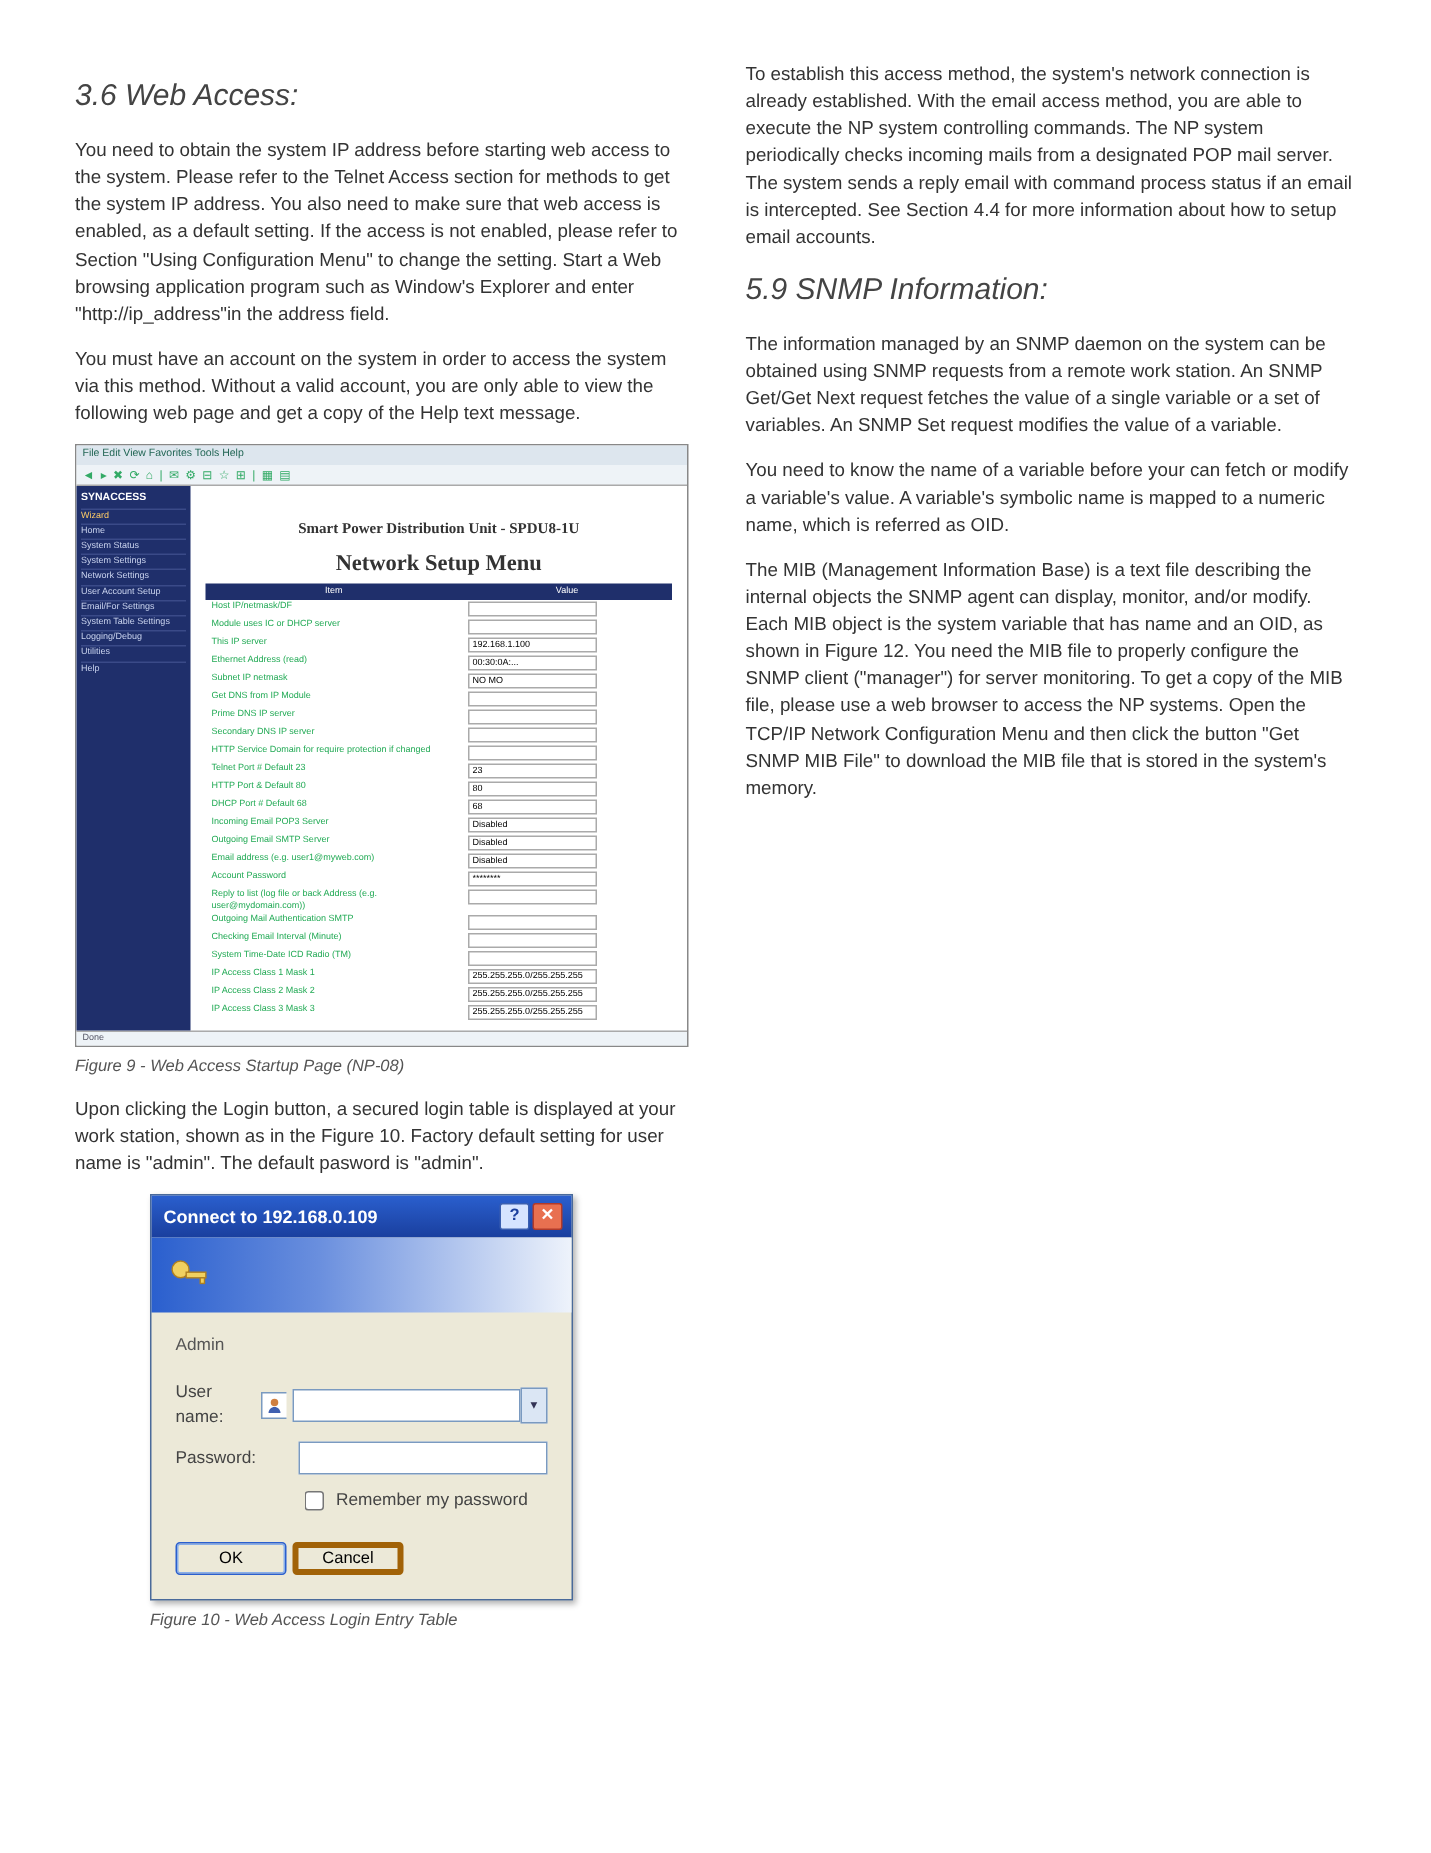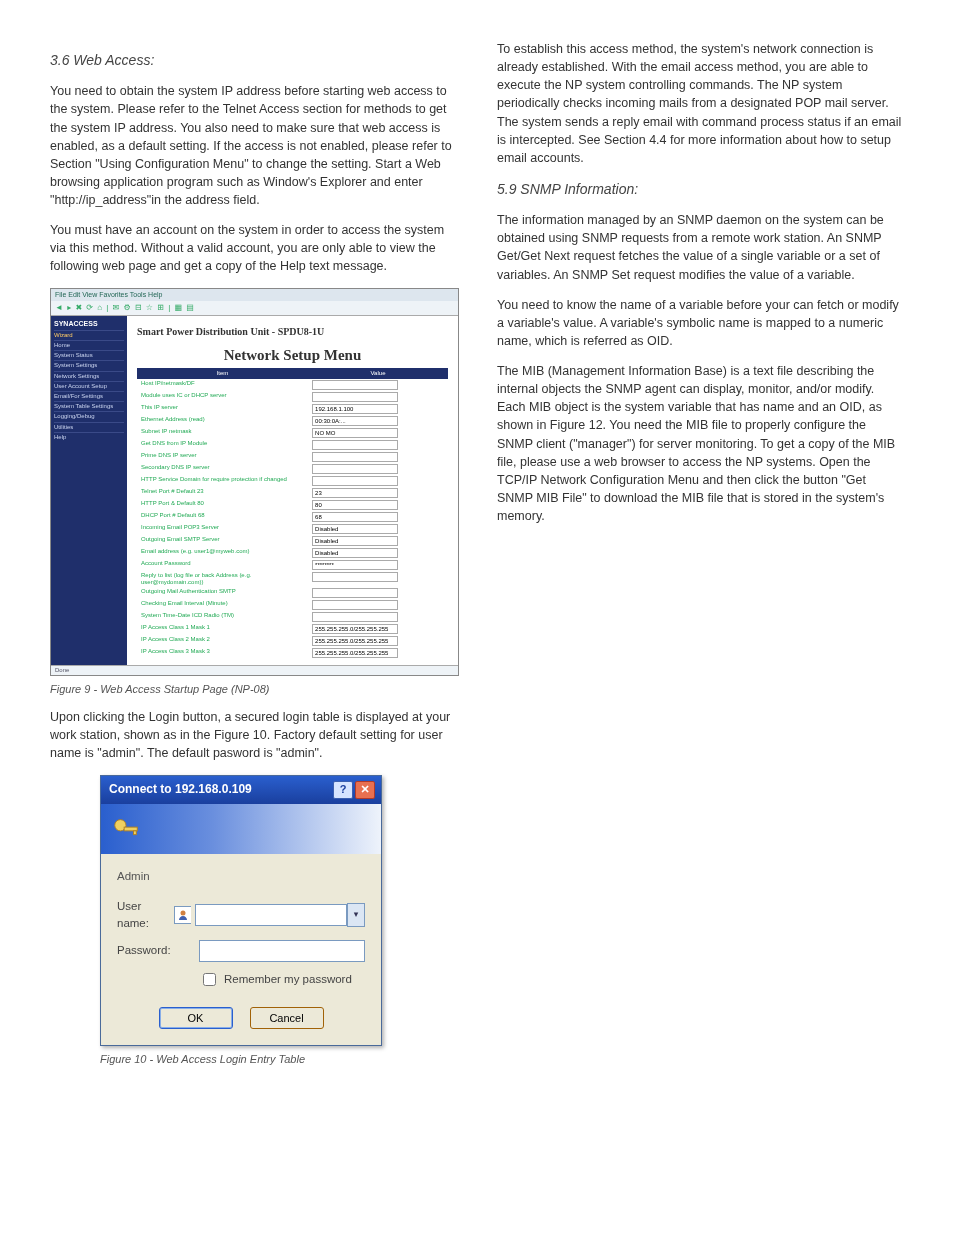--- a/index.html
+++ b/index.html
@@ -16,21 +16,21 @@
     display: flex;
     gap: 40px;
   }
   .col {
     flex: 1;
     min-width: 0;
   }
   h2.section {
     font-style: italic;
     font-weight: normal;
-    font-size: 14px;
+    font-size: 20px;
     color: #444;
     margin: 10px 0 12px;
   }
   p {
     margin: 0 0 12px;
   }
   .fig-caption {
     font-style: italic;
     font-size: 11px;
     color: #555;
@@ -81,23 +81,24 @@
     overflow: hidden;
     white-space: nowrap;
   }
   .main-mock {
     flex: 1;
     padding: 6px 10px;
   }
   .main-mock .heading {
     font-family: Georgia, serif;
     font-weight: bold;
-    text-align: left;
+    text-align: center;
     font-size: 10px;
     padding: 4px 0 8px;
+    margin-top: 13px;
   }
   .main-mock .subheading {
     font-family: Georgia, serif;
     font-weight: bold;
     text-align: center;
     font-size: 15px;
     padding-bottom: 4px;
   }
   .setup-table {
     width: 100%;
@@ -221,26 +222,26 @@
     background:#dbe6f4;
     border:1px solid #7a9ac0;
     text-align:center;line-height:20px;font-size:9px;color:#335;
   }
   .remember-row {
     margin-left:82px;
     display:flex;align-items:center;gap:5px;
     margin-top:4px;margin-bottom:18px;
   }
   .login-buttons {
-    display:flex;justify-content:center;gap:17px;
+    display:flex;justify-content:flex-start;gap:4px;
   }
   .login-buttons button {
     width:74px;height:22px;
     background:#ece9d8;
-    border:1px solid #a16207;
+    border:4px solid #a16207;
     border-radius:3px;
     font-size:11px;
   }
   .login-buttons button.default {
     border:1px solid #2a5fce;
     box-shadow:0 0 0 1px #88aee8 inset;
   }
 </style>
 </head>
 <body>

